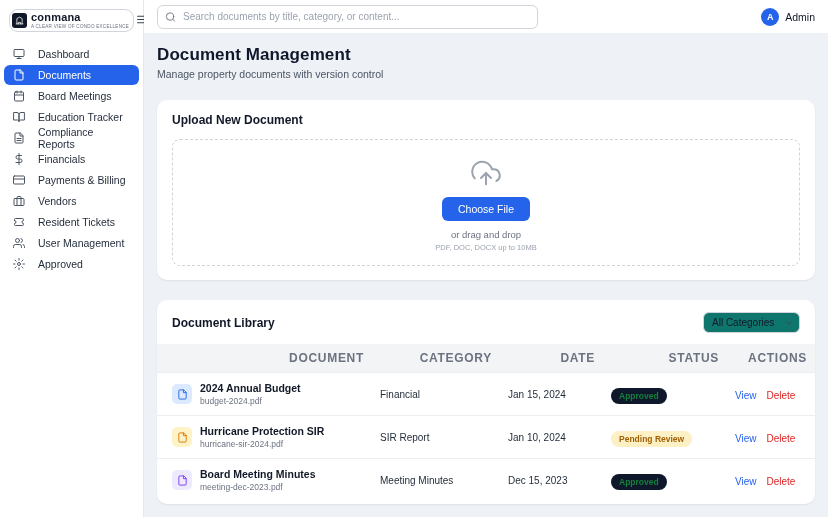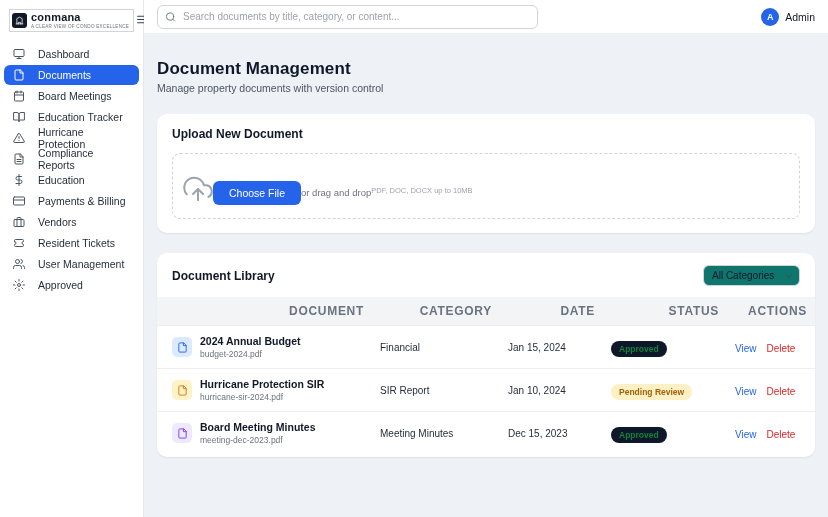--- a/index.html
+++ b/index.html
@@ -3,21 +3,21 @@
 <meta charset="utf-8">
 <style>
   *{box-sizing:border-box;margin:0;padding:0}
   html,body{width:828px;height:517px;overflow:hidden}
   body{font-family:"Liberation Sans","DejaVu Sans",sans-serif;background:#eef1f6;color:#111827}
   .app{display:flex;width:828px;height:517px}
 
   
   .sidebar{width:144px;background:#fff;border-right:1px solid #e5e7eb;flex-shrink:0;display:flex;flex-direction:column}
   .sidebar-header{display:flex;align-items:flex-start;justify-content:space-between;padding:9px 8px 12px 9px}
-  .brand{display:flex;align-items:center;gap:4px;border:1px solid #d1d5db;border-radius:0;padding:2px 4px 2px 2px}
+  .brand{display:flex;align-items:center;gap:4px;border:1px solid #d1d5db;border-radius:9px;padding:2px 4px 2px 2px}
   .brand-logo{width:15px;height:15px;background:#111827;border-radius:3px;color:#fff;display:flex;align-items:center;justify-content:center;flex-shrink:0}
   .brand-logo svg{width:9px;height:9px}
   .brand-name{font-size:11px;font-weight:bold;color:#111827;line-height:11px;letter-spacing:.2px}
   .brand-tagline{font-size:4.6px;color:#6b7280;letter-spacing:.25px;margin-top:1px;white-space:nowrap}
   .menu-btn{background:none;border:none;color:#374151;cursor:pointer;padding:2px;margin-top:2px}
   .menu-btn svg{width:13px;height:13px}
   nav{display:flex;flex-direction:column;gap:1px;padding:0 4px}
   .nav-item{display:flex;align-items:center;gap:13px;padding:4px 9px;border-radius:6px;font-size:10.5px;color:#1f2937;cursor:pointer;height:20px}
   .nav-item .icon{display:flex;color:#4b5563}
   .nav-item .icon svg{width:12px;height:12px}
@@ -29,30 +29,30 @@
   .topbar{height:33px;background:#fff;display:flex;align-items:center;justify-content:space-between;padding:0 13px;flex-shrink:0}
   .search-wrap{position:relative;width:381px}
   .search-icon{position:absolute;left:8px;top:50%;transform:translateY(-50%);color:#6b7280;display:flex}
   .search-icon svg{width:11px;height:11px}
   .search-wrap input{width:100%;height:24px;border:1px solid #d1d5db;border-radius:6px;padding:0 8px 0 25px;font-size:10px;color:#111827;outline:none;background:#fff;font-family:inherit}
   .search-wrap input::placeholder{color:#9ca3af}
   .user{display:flex;align-items:center;gap:6px;cursor:pointer}
   .avatar{width:18px;height:18px;border-radius:50%;background:#2563eb;color:#fff;font-size:9px;font-weight:bold;display:flex;align-items:center;justify-content:center}
   .user-name{font-size:10.5px;color:#111827}
 
-  .content{padding:26px 13px;flex:1;overflow:hidden}
+  .content{padding:12px 13px;flex:1;overflow:hidden}
   h1{font-size:17px;font-weight:bold;color:#0f172a;letter-spacing:.1px}
   .subtitle{font-size:10.5px;color:#4b5563;margin-top:3px}
 
   .card{background:#fff;border-radius:10px;box-shadow:0 1px 2px rgba(16,24,40,.07);margin-top:20px}
 
   
   .upload-card{padding:13px 15px 14px}
   .card h2{font-size:12px;font-weight:bold;color:#111827}
-  .dropzone{margin-top:12px;border:1.5px dashed #d1d5db;border-radius:8px;padding:18px 10px 13px;display:flex;flex-direction:row;align-items:center;text-align:center;cursor:pointer}
+  .dropzone{margin-top:12px;border:1.5px dashed #d1d5db;border-radius:8px;padding:18px 10px 13px;display:flex;flex-direction:column;align-items:center;text-align:center;cursor:pointer}
   .upload-icon{color:#9ca3af;display:flex}
   .upload-icon svg{width:30px;height:30px;stroke-width:1.6}
   .btn-primary{margin-top:9px;background:#2563eb;color:#fff;border:none;border-radius:6px;padding:6px 16px;font-size:10.5px;font-family:inherit;cursor:pointer}
   .drag-text{margin-top:8px;font-size:9.5px;color:#6b7280}
   .hint-text{margin-top:3px;font-size:7.5px;color:#9ca3af}
 
   
   .library-card{padding:0 0 3px;overflow:hidden}
   .library-header{display:flex;align-items:center;justify-content:space-between;padding:12px 15px 11px}
   .select-wrap{position:relative}
@@ -151,46 +151,36 @@
             <svg viewBox="0 0 24 24" fill="none" stroke="currentColor" stroke-width="2" stroke-linecap="round" stroke-linejoin="round">
               <path d="M2 3h6a4 4 0 0 1 4 4v14a3 3 0 0 0-3-3H2z"></path>
               <path d="M22 3h-6a4 4 0 0 0-4 4v14a3 3 0 0 1 3-3h7z"></path>
             </svg>
           </span>
           <span>Education Tracker</span>
         </div>
         <div class="nav-item">
           <span class="icon">
             <svg viewBox="0 0 24 24" fill="none" stroke="currentColor" stroke-width="2" stroke-linecap="round" stroke-linejoin="round">
-              <path d="M10.29 3.86 1.82 18a2 2 0 0 0 1.71 3h16.94a2 2 0 0 0 1.71-3L13.71 3.86a2 2 0 0 0-3.42 0z"></path>
-              <line x1="12" y1="9" x2="12" y2="13"></line>
-              <line x1="12" y1="17" x2="12.01" y2="17"></line>
-            </svg>
-          </span>
-          <span>Hurricane Protection</span>
-        </div>
-        <div class="nav-item">
-          <span class="icon">
-            <svg viewBox="0 0 24 24" fill="none" stroke="currentColor" stroke-width="2" stroke-linecap="round" stroke-linejoin="round">
               <path d="M14 2H6a2 2 0 0 0-2 2v16a2 2 0 0 0 2 2h12a2 2 0 0 0 2-2V8z"></path>
               <polyline points="14 2 14 8 20 8"></polyline>
               <line x1="8" y1="13" x2="16" y2="13"></line>
               <line x1="8" y1="17" x2="16" y2="17"></line>
             </svg>
           </span>
           <span>Compliance Reports</span>
         </div>
         <div class="nav-item">
           <span class="icon">
             <svg viewBox="0 0 24 24" fill="none" stroke="currentColor" stroke-width="2" stroke-linecap="round" stroke-linejoin="round">
               <line x1="12" y1="1" x2="12" y2="23"></line>
               <path d="M17 5H9.5a3.5 3.5 0 0 0 0 7h5a3.5 3.5 0 0 1 0 7H6"></path>
             </svg>
           </span>
-          <span>Education</span>
+          <span>Financials</span>
         </div>
         <div class="nav-item">
           <span class="icon">
             <svg viewBox="0 0 24 24" fill="none" stroke="currentColor" stroke-width="2" stroke-linecap="round" stroke-linejoin="round">
               <rect x="1" y="4" width="22" height="16" rx="2"></rect>
               <line x1="1" y1="10" x2="23" y2="10"></line>
             </svg>
           </span>
           <span>Payments &amp; Billing</span>
         </div>

